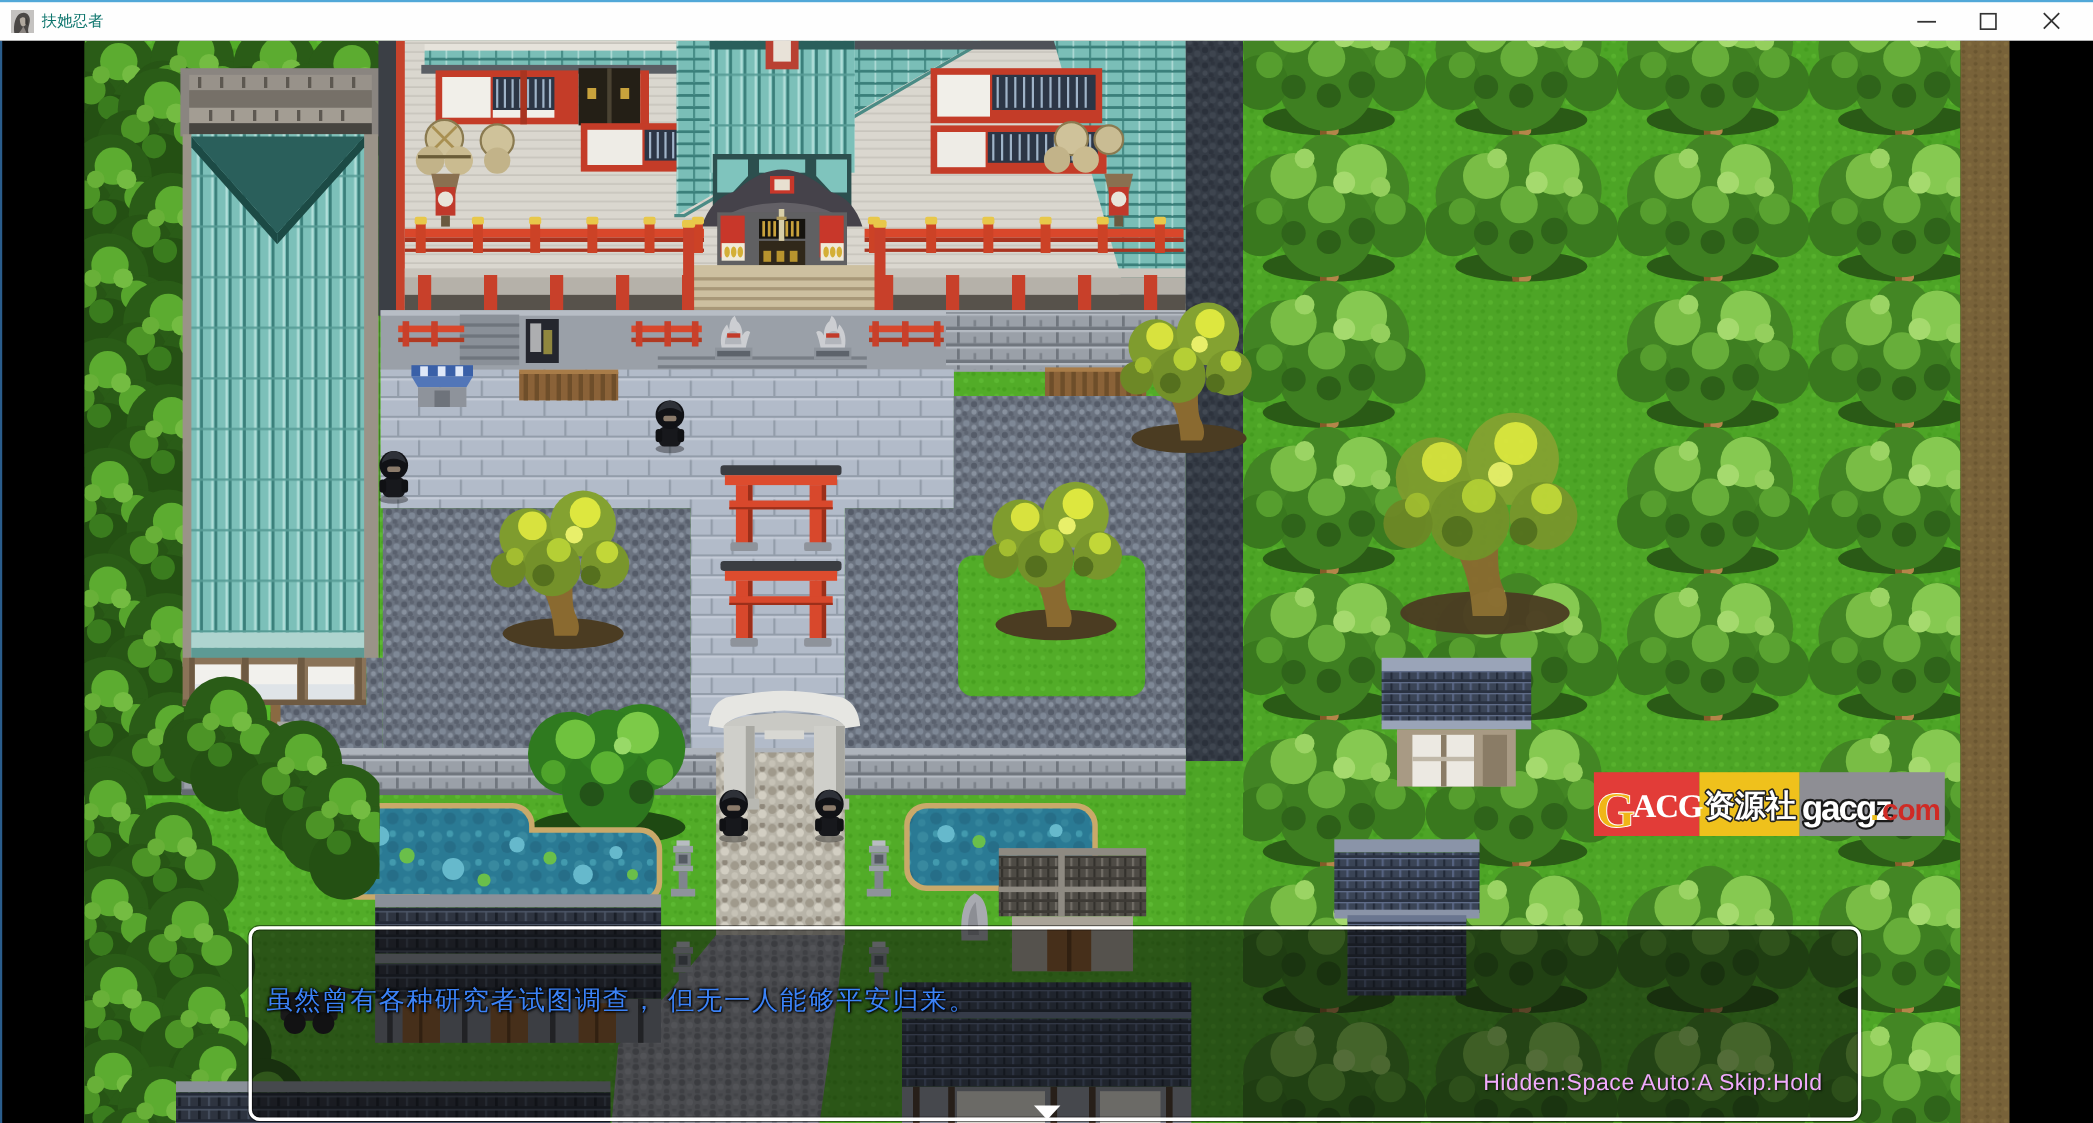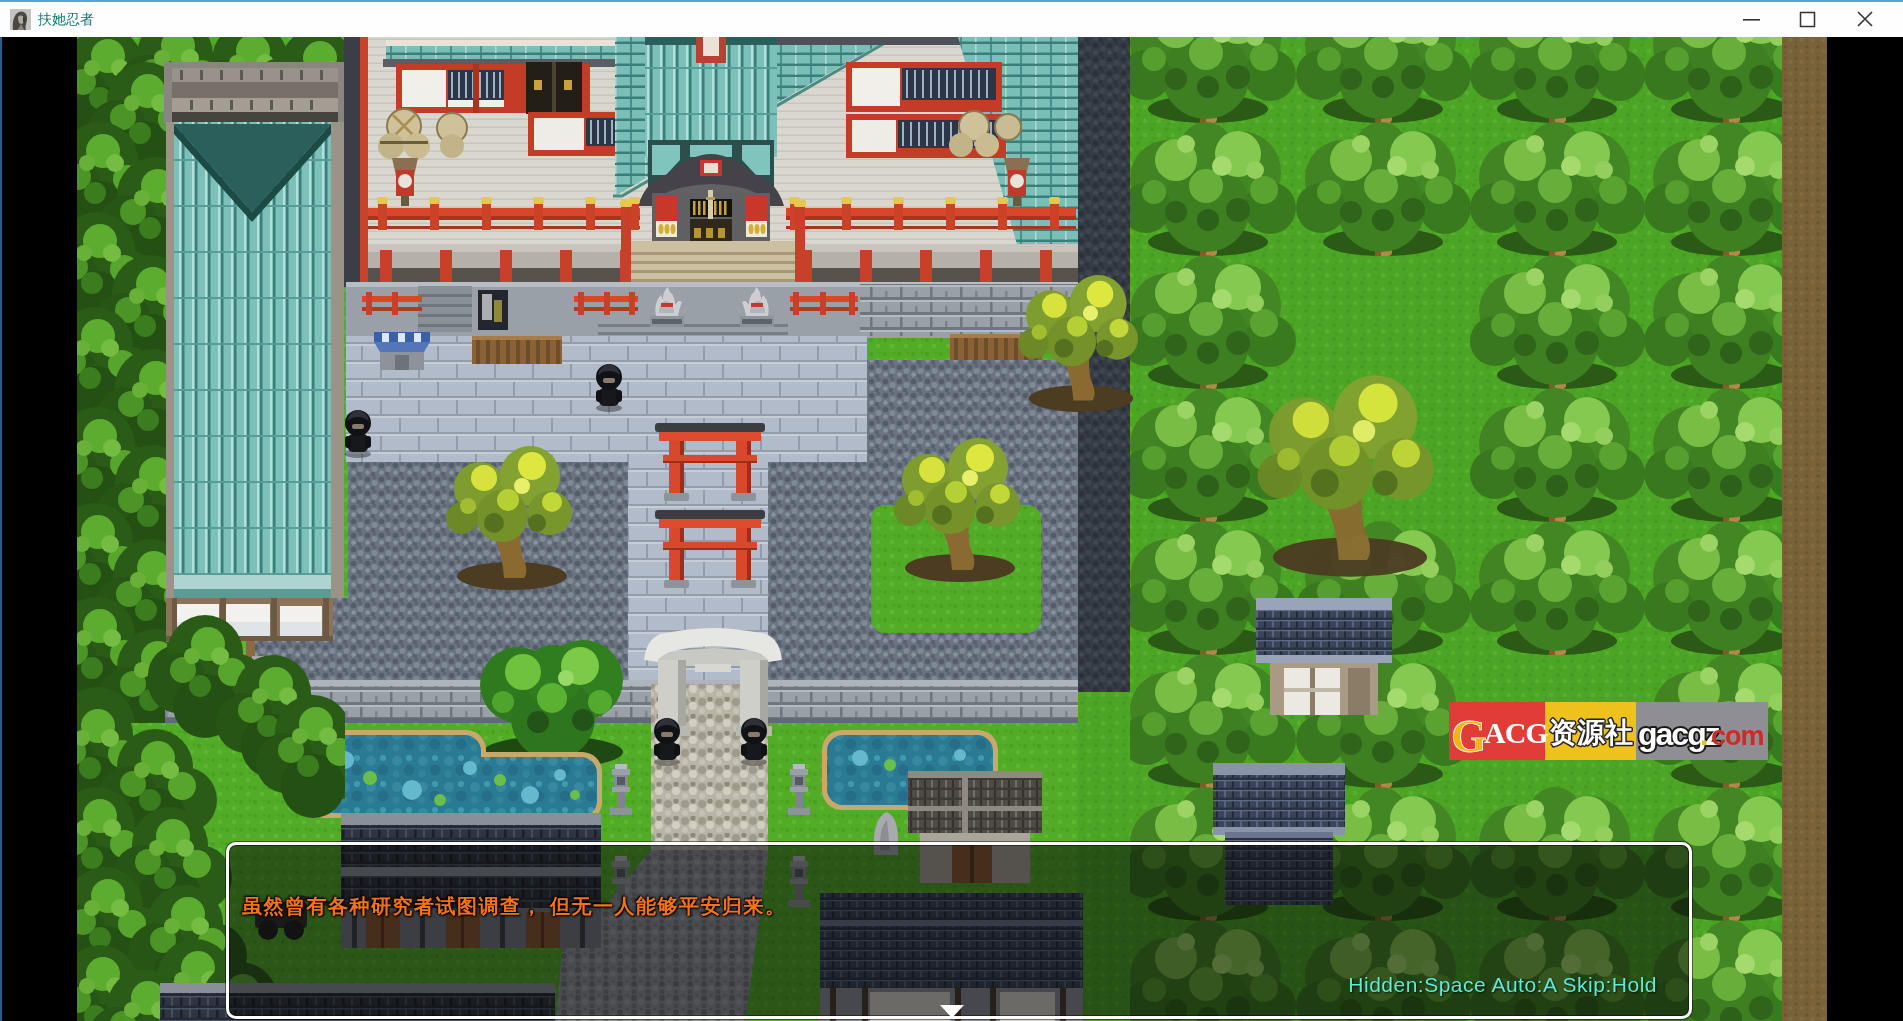--- a/index.html
+++ b/index.html
@@ -1,22 +1,22 @@
 <!DOCTYPE html>
 <html><head><meta charset="utf-8">
 <style>
 html,body{margin:0;padding:0;width:1903px;height:1021px;overflow:hidden;background:#000;font-family:"Liberation Sans",sans-serif}
 #scene{position:absolute;left:0;top:0}
 #titlebar{position:absolute;left:0;top:0;width:1903px;height:37px;background:#fefefe;border-top:2px solid #51a8d8;box-sizing:border-box}
 #ticon{position:absolute;left:10px;top:7px;width:21px;height:21px}
 #ttext{position:absolute;left:38px;top:9px;font-size:14px;color:#0f766e}
 .wbtn{position:absolute;top:0;width:46px;height:35px;color:#222}
 #msgbox{position:absolute;left:226px;top:842px;width:1466px;height:177px;background:rgba(8,8,8,0.52);border:3px solid #fff;border-radius:10px;box-sizing:border-box;box-shadow:0 0 0 1px rgba(0,0,0,.45), inset 0 0 0 1px rgba(0,0,0,.45)}
-#mtext{position:absolute;left:13px;top:48px;font-size:20px;font-weight:bold;color:#f97316;letter-spacing:1.5px;text-shadow:1px 1px 2px #000,0 0 3px #000,-1px -1px 2px #000}
-#htext{position:absolute;right:32px;top:128px;font-size:21px;color:#5eead4;letter-spacing:0.5px;text-shadow:1px 1px 2px rgba(0,0,0,.8)}
+#mtext{position:absolute;left:13px;top:48px;font-size:24px;font-weight:normal;color:#3b82f6;letter-spacing:1.5px;text-shadow:1px 1px 2px #000,0 0 3px #000,-1px -1px 2px #000}
+#htext{position:absolute;right:32px;top:128px;font-size:21px;color:#f0abfc;letter-spacing:0.5px;text-shadow:1px 1px 2px rgba(0,0,0,.8)}
 #mtri{position:absolute;left:711px;top:160px;width:0;height:0;border-left:12px solid transparent;border-right:12px solid transparent;border-top:13px solid #fff}
 </style></head>
 <body>
 <svg id="scene" width="1903" height="1021" viewBox="0 0 1903 1021">
 <defs>
 <pattern id="gtx" width="14" height="14" patternUnits="userSpaceOnUse">
         <rect width="14" height="14" fill="#52ac28"></rect>
         <circle cx="3" cy="4" r="2" fill="#47a01f"></circle>
         <circle cx="10" cy="10" r="2.2" fill="#5cb832"></circle>
         <circle cx="12" cy="3" r="1.5" fill="#49a322"></circle>

